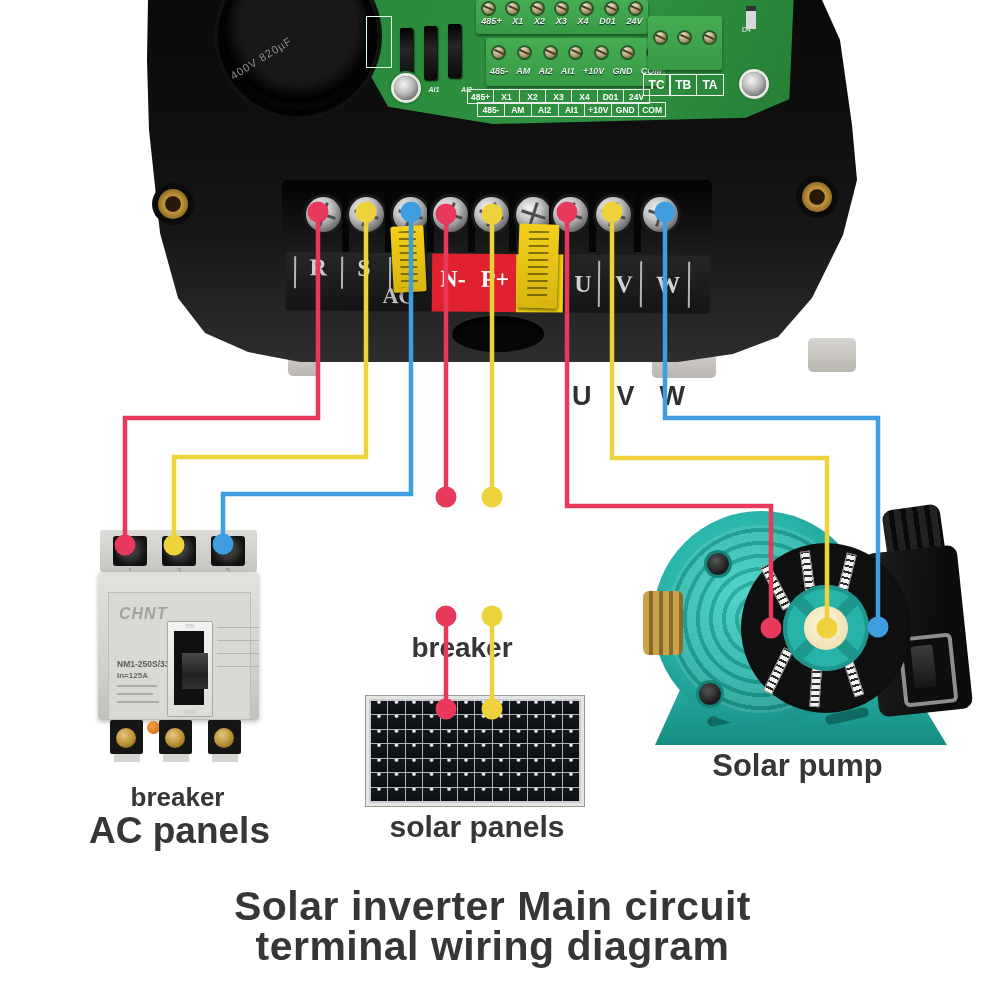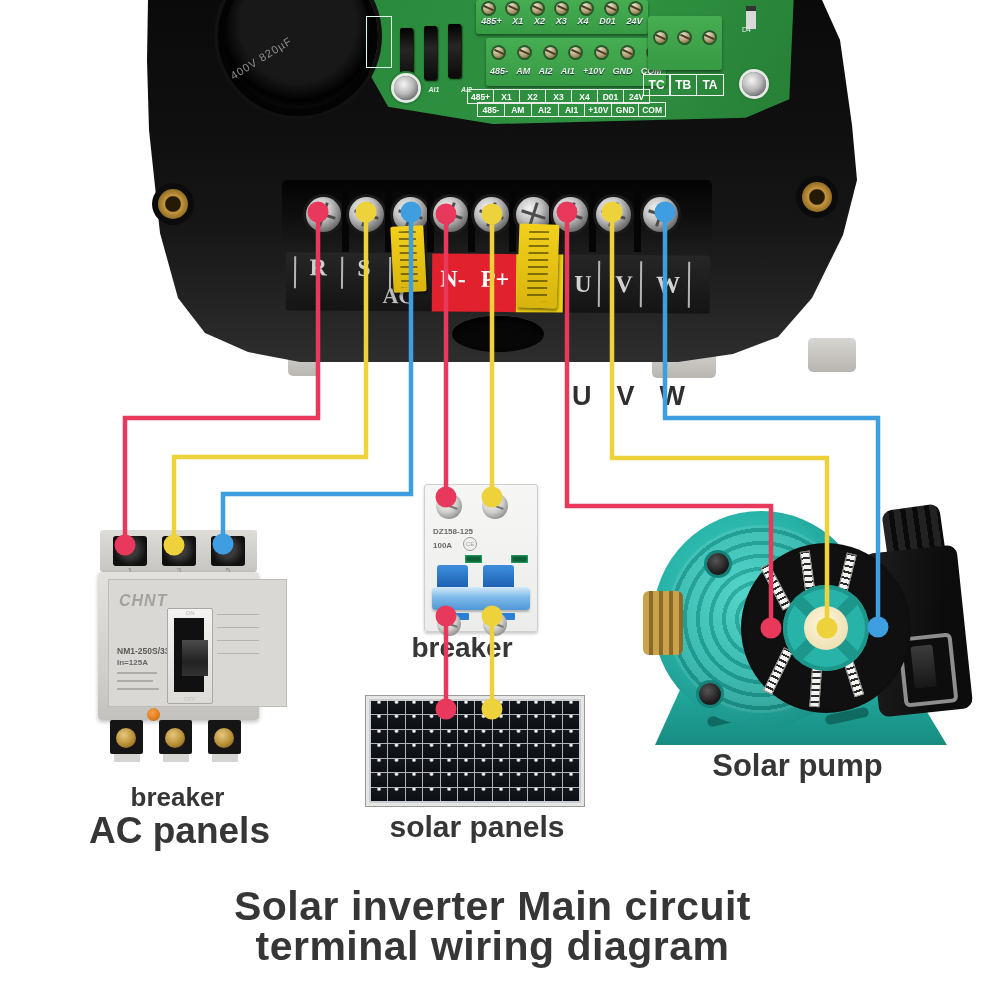--- a/index.html
+++ b/index.html
@@ -76,21 +76,21 @@
     font-size:27px;font-weight:bold;color:#2f2f2f;}
   
   .dev{z-index:10;}
   .biglabel{position:absolute;text-align:center;font-weight:bold;color:#363636;z-index:45;}
   
   .acb-top{position:absolute;left:5px;top:2px;width:157px;height:42px;background:linear-gradient(#dddcd8,#c6c5c1);border-radius:3px;}
   .acb-hole{position:absolute;top:6px;width:34px;height:30px;background:radial-gradient(circle at 50% 45%,#3a3a3a 30%,#101010 70%);border-radius:3px;}
   .acb-num{position:absolute;top:38px;width:34px;text-align:center;color:#8b8b88;font-size:8px;}
   .acb-body{position:absolute;left:3px;top:44px;width:161px;height:148px;border-radius:4px;
     background:linear-gradient(#e2e1dd,#cfcecb 70%,#c2c1be);box-shadow:0 2px 4px rgba(0,0,0,.25);}
-  .acb-face{position:absolute;left:10px;top:7px;width:141px;height:126px;background:#d9d8d4;border:1px solid #bdbcb8;padding-left:36px;}
+  .acb-face{position:absolute;left:10px;top:20px;width:141px;height:126px;background:#d9d8d4;border:1px solid #bdbcb8;}
   .chnt{position:absolute;left:10px;top:12px;color:#a2a2a0;font-weight:bold;font-style:italic;font-size:16px;letter-spacing:1px;}
   .acb-model{position:absolute;left:8px;top:66px;font-size:8.5px;font-weight:bold;color:#5c5c5a;}
   .acb-rate{position:absolute;left:8px;top:78px;font-size:8px;font-weight:bold;color:#68686a;}
   .hline{position:absolute;height:2px;background:#adacaa;}
   .toggle-fr{position:absolute;left:58px;top:28px;width:44px;height:94px;background:linear-gradient(#f4f3f1,#dcdbd8);
     border:1px solid #a9a8a5;border-radius:2px;}
   .toggle-in{position:absolute;left:6px;top:9px;width:30px;height:74px;background:#101010;}
   .toggle-h{position:absolute;left:8px;top:22px;width:26px;height:36px;background:linear-gradient(#4a4a4a,#222 60%,#333);}
   .onoff{position:absolute;width:100%;text-align:center;font-size:6px;color:#c9c8c5;font-weight:bold;}
   .acb-grid{position:absolute;left:108px;top:30px;width:42px;height:56px;
@@ -418,46 +418,20 @@
   <div class="acb-bot" style="left:113px;">
         <div class="acb-bscrew"></div>
       </div>
   <div class="acb-tab" style="left:19px;"></div>
   <div class="acb-tab" style="left:68px;"></div>
   <div class="acb-tab" style="left:117px;"></div>
 </div>
 <div class="biglabel" style="left:95px;top:782px;width:165px;font-size:26px;">breaker</div>
 <div class="biglabel" style="left:72px;top:810px;width:215px;font-size:37px;">AC panels</div>
 
-<div class="abs dev" style="left:424px;top:478px;width:112px;height:160px;">
-  <div class="pvb-body">
-    <div class="pvb-screw" style="left:11px;top:8px;">
-          <i class="sh"></i>
-        </div>
-    <div class="pvb-screw" style="left:57px;top:8px;">
-          <i class="sh"></i>
-        </div>
-    <span class="pvb-model">DZ158-125</span>
-    <span class="pvb-rate" style="top:56px;">100A</span>
-    <div class="pvb-ce">CE</div>
-    <div class="pvb-win" style="left:40px;"></div>
-    <div class="pvb-win" style="left:86px;"></div>
-    <div class="pvb-tog" style="left:12px;"></div>
-    <div class="pvb-tog" style="left:58px;"></div>
-    <div class="pvb-bar"></div>
-    <div class="pvb-tab" style="left:26px;"></div>
-    <div class="pvb-tab" style="left:72px;"></div>
-    <div class="pvb-screw" style="left:12px;top:127px;width:24px;height:24px;">
-          <i class="sh"></i>
-        </div>
-    <div class="pvb-screw" style="left:58px;top:127px;width:24px;height:24px;">
-          <i class="sh"></i>
-        </div>
-  </div>
-</div>
 <div class="biglabel" style="left:398px;top:632px;width:128px;font-size:28px;">breaker</div>
 
 <div class="solar-frame">
   <div class="solar-grid" id="solar-grid" style="grid-template-columns: repeat(12, 1fr);">
         <div class="pv-cell"></div>
         <div class="pv-cell"></div>
         <div class="pv-cell"></div>
         <div class="pv-cell"></div>
         <div class="pv-cell"></div>
         <div class="pv-cell"></div>

